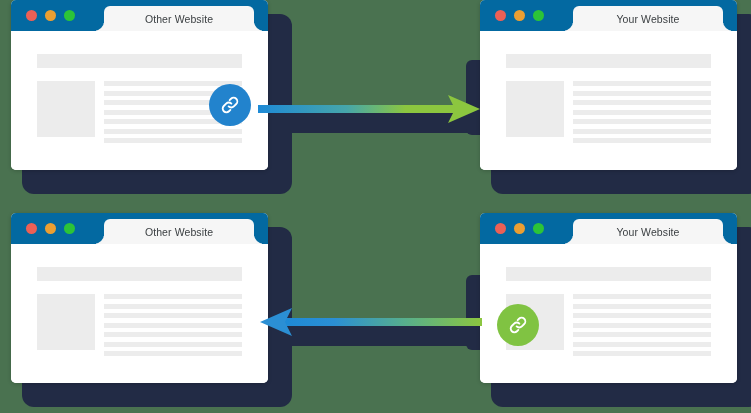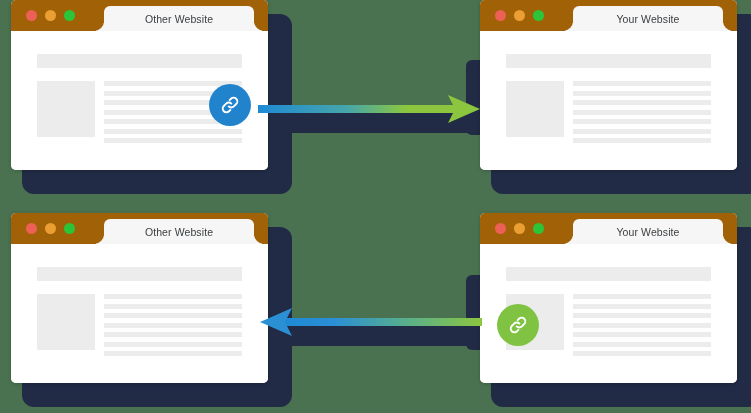--- a/index.html
+++ b/index.html
@@ -51,21 +51,21 @@
     border-radius: 5px;
     box-shadow: 0 1px 4px rgba(0,0,0,0.18);
     overflow: hidden;
   }
   .win-chrome {
     position: absolute;
     left: 0;
     top: 0;
     width: 100%;
     height: 31px;
-    background: #a16207;
+    background: #0369a1;
   }
   .dots {
     position: absolute;
     left: 15px;
     top: 10px;
     display: flex;
     gap: 8px;
   }
   .dot {
     width: 11px;

